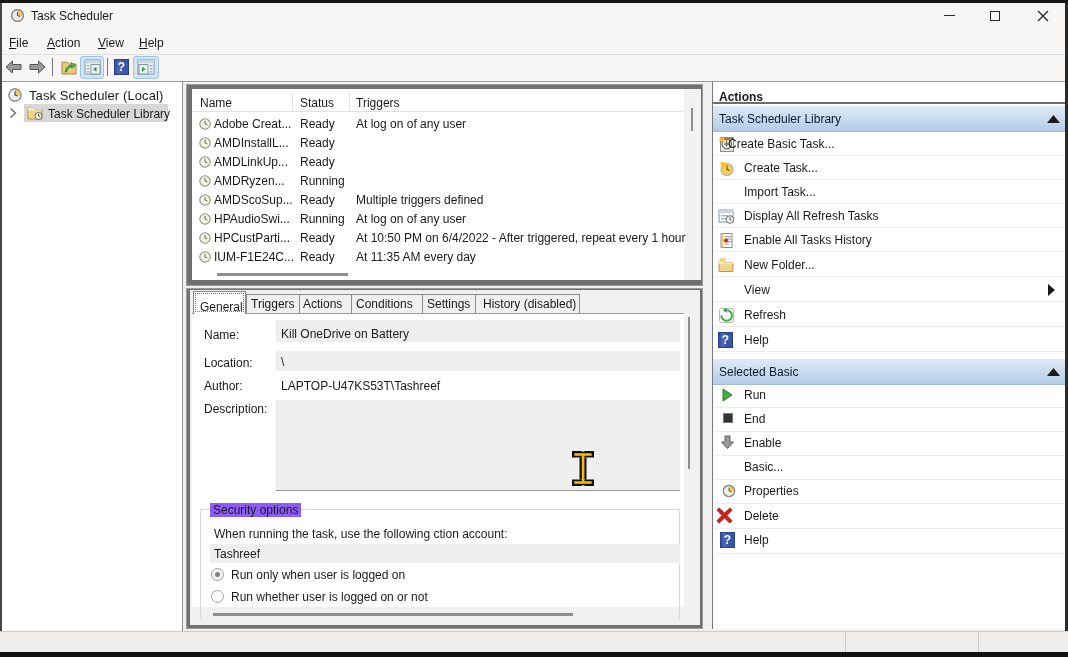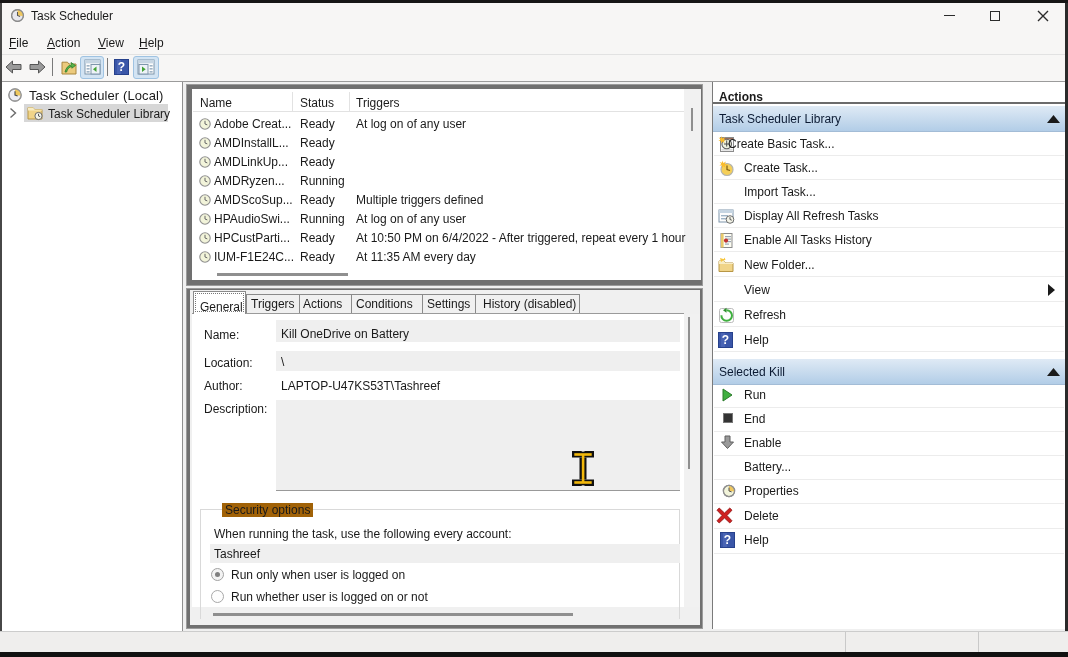--- a/index.html
+++ b/index.html
@@ -202,23 +202,23 @@
 <svg class="abs" style="left:572px;top:450px" width="22" height="37" viewBox="0 0 22 37">
   <rect x="0" y="1" width="22" height="6.5" fill="#111"></rect>
   <rect x="7.5" y="7.5" width="7" height="22" fill="#111"></rect>
   <rect x="0" y="29.5" width="22" height="6.5" fill="#111"></rect>
   <rect x="2.3" y="3.2" width="17.4" height="2.6" fill="#f2b80c"></rect>
   <rect x="9.8" y="4" width="2.6" height="29" fill="#f2b80c"></rect>
   <rect x="2.3" y="31.2" width="17.4" height="2.6" fill="#f2b80c"></rect>
   <rect x="9.7" y="0" width="2.8" height="1.6" fill="#f0f0f0"></rect>
   <rect x="9.7" y="35.4" width="2.8" height="1.6" fill="#f0f0f0"></rect>
 </svg>
-<span class="abs txt" style="left:222px;top:503px;background:#a16207;padding:0 3px;z-index:3">Security options</span>
+<span class="abs txt" style="left:210px;top:503px;background:#8b5cf6;padding:0 3px;z-index:3">Security options</span>
 <div class="abs" style="left:200px;top:509px;width:480px;height:110px;border:1px solid #d9d9d9;border-bottom:none"></div>
-<span class="abs txt" style="left:214px;top:527px">When running the task, use the following every account:</span>
+<span class="abs txt" style="left:214px;top:527px">When running the task, use the following ction account:</span>
 <div class="abs field" style="left:210px;top:544px;width:470px;height:19px"></div>
 <span class="abs txt" style="left:214px;top:547px">Tashreef</span>
 <span class="abs" style="left:211px;top:568px;width:13px;height:13px;border:1px solid #a2a2a2;border-radius:50%;background:#f3f3f3"></span>
 <span class="abs" style="left:215px;top:572px;width:5px;height:5px;border-radius:50%;background:#7f7f7f"></span>
 <span class="abs txt" style="left:231px;top:568px">Run only when user is logged on</span>
 <span class="abs" style="left:211px;top:590px;width:13px;height:13px;border:1px solid #a8a8a8;border-radius:50%;background:#fdfdfd"></span>
 <span class="abs txt" style="left:231px;top:590px">Run whether user is logged on or not</span>
 </div>
 
 <div class="abs thumb" style="left:688px;top:317px;width:2px;height:152px"></div>
@@ -295,21 +295,21 @@
 </svg>
 <span class="abs txt" style="left:744px;top:308px">Refresh</span>
 <svg class="abs" style="left:718px;top:332px" width="15" height="16" viewBox="0 0 15 16">
   <rect x="0.5" y="0.5" width="14" height="15" fill="#3a56a8" stroke="#27418c" stroke-width="1"></rect>
   <path d="M3 1 L7 1 L7 15 L3 15 Z" fill="#5571bd" opacity="0.55"></path>
   <text x="7.5" y="12" font-family="Liberation Sans" font-size="12" font-weight="bold" fill="#ffffff" text-anchor="middle">?</text>
 </svg>
 <span class="abs txt" style="left:744px;top:333px">Help</span>
 </div>
 <div class="abs bluebar" style="left:713px;top:359px;width:352px;height:26px">
-  <span class="abs txt" style="left:6px;top:6px;color:#0b1a33">Selected Kill</span>
+  <span class="abs txt" style="left:6px;top:6px;color:#0b1a33">Selected Basic</span>
   <svg class="abs" style="left:334px;top:9px" width="13" height="8" viewBox="0 0 13 8">
       <path d="M6.5 0 L13 8 L0 8 Z" fill="#1a1a1a"></path>
     </svg>
 </div>
 <div id="actions2">
 <div class="abs" style="left:714px;top:407px;width:350px;height:1px;background:#ececec"></div>
 <div class="abs" style="left:714px;top:431px;width:350px;height:1px;background:#ececec"></div>
 <div class="abs" style="left:714px;top:455px;width:350px;height:1px;background:#ececec"></div>
 <div class="abs" style="left:714px;top:479px;width:350px;height:1px;background:#ececec"></div>
 <div class="abs" style="left:714px;top:503px;width:350px;height:1px;background:#ececec"></div>
@@ -318,21 +318,21 @@
 <svg class="abs" style="left:722px;top:388px" width="11" height="14" viewBox="0 0 11 14">
       <path d="M1 1 L10 7 L1 13 Z" fill="#3faf3f" stroke="#2a7a2a" stroke-width="1"></path>
     </svg>
 <span class="abs txt" style="left:744px;top:388px">Run</span>
 <span class="abs" style="left:723px;top:413px;width:10px;height:10px;background:#333;border:1px solid #777"></span>
 <span class="abs txt" style="left:744px;top:412px">End</span>
 <svg class="abs" style="left:721px;top:435px" width="13" height="15" viewBox="0 0 13 15">
       <path d="M4 1 L9 1 L9 7 L12.5 7 L6.5 13.5 L0.5 7 L4 7 Z" fill="#9a9a9a" stroke="#5f5f5f" stroke-width="1"></path>
     </svg>
 <span class="abs txt" style="left:744px;top:436px">Enable</span>
-<span class="abs txt" style="left:744px;top:460px">Battery...</span>
+<span class="abs txt" style="left:744px;top:460px">Basic...</span>
 <svg class="abs" style="left:722px;top:484px" width="14" height="14" viewBox="0 0 14 14">
   <circle cx="7" cy="7" r="5.6" fill="#f2f4da" stroke="#8f8f8f" stroke-width="1.2"></circle>
   <path d="M7 7 L7 1.8 A5.4 5.4 0 0 1 12.2 7.6 Z" fill="#efc75e"></path>
   <circle cx="7" cy="7" r="5.6" fill="none" stroke="#8f8f8f" stroke-width="1.2"></circle>
   <path d="M7 3.6 L7 7 L9.6 7.9" stroke="#555" stroke-width="1" fill="none"></path>
 </svg>
 <span class="abs txt" style="left:744px;top:484px">Properties</span>
 <svg class="abs" style="left:716px;top:507px" width="17" height="17" viewBox="0 0 17 17">
   <path d="M3.2 1 L8.5 6 L13.8 1 L16 3.2 L11 8.5 L16 13.8 L13.8 16 L8.5 11 L3.2 16 L1 13.8 L6 8.5 L1 3.2 Z" fill="#cf2020" stroke="#8e1414" stroke-width="0.8"></path>
 </svg>

